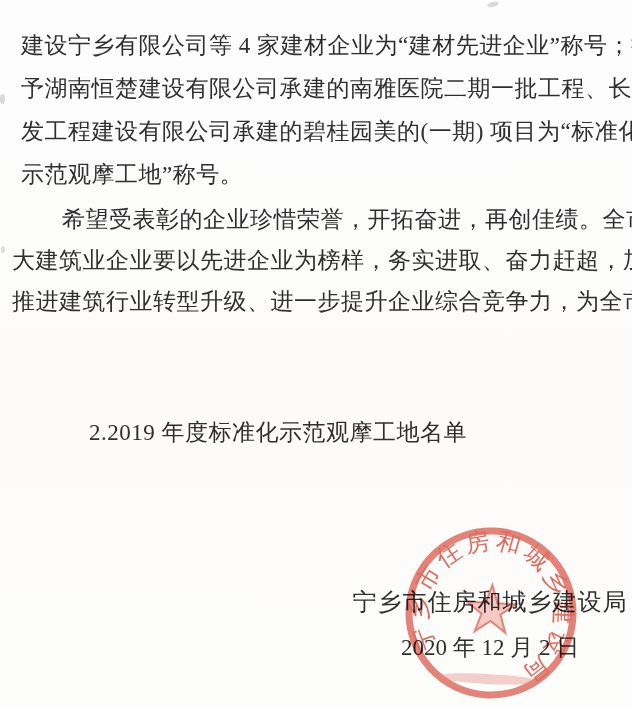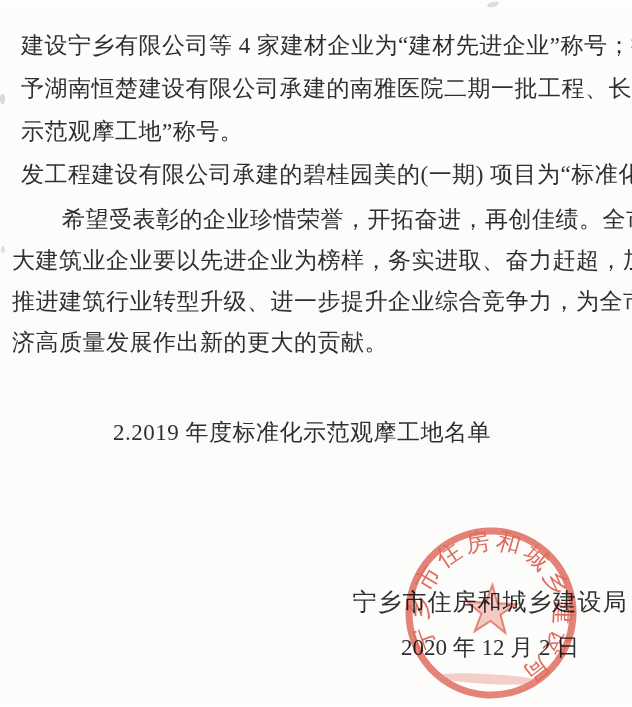--- a/index.html
+++ b/index.html
@@ -20,21 +20,21 @@
     font-size: 23px;
     letter-spacing: 0.5px;
   }
   .p1 { position: absolute; left: 21px; top: 24px; width: 604px; }
   .p1 .body-line { line-height: 43px; height: 43px; }
   .p2 { position: absolute; left: 12px; top: 199px; width: 612px; }
   .p2 .body-line { line-height: 41px; height: 41px; }
   .p2 .indent { padding-left: 50px; }
   .attach { position: absolute; left: 64px; top: 411px; }
   .attach .body-line { line-height: 43px; height: 43px; }
-  .attach .item2 { margin-left: 49px; font-family: Liberation Serif, serif; }
+  .attach .item2 { margin-left: 25px; font-family: Liberation Serif, serif; }
   .signature {
     position: absolute; left: 340px; top: 588px; width: 300px;
     text-align: center;
   }
   .signature .agency {
     font-size: 24px; line-height: 28px; letter-spacing: 1px; white-space: nowrap;
   }
   .signature .date {
     font-size: 23px; line-height: 28px; margin-top: 18px; white-space: nowrap;
   }
@@ -57,29 +57,28 @@
   .speck-3 { left: 1px; top: 246px; width: 4px; height: 7px; background: #dedede; }
 </style>
 </head>
 <body>
 
 <div class="page">
 
   <div class="p1">
     <div class="body-line">建设宁乡有限公司等 4 家建材企业为“建材先进企业”称号；授</div>
     <div class="body-line">予湖南恒楚建设有限公司承建的南雅医院二期一批工程、长沙经</div>
+    <div class="body-line">发工程建设有限公司承建的碧桂园美的(一期) 项目为“标准化</div>
     <div class="body-line">示范观摩工地”称号。</div>
-    <div class="body-line">发工程建设有限公司承建的碧桂园美的(一期) 项目为“标准化</div>
   </div>
 
   <div class="p2">
     <div class="body-line indent">希望受表彰的企业珍惜荣誉，开拓奋进，再创佳绩。全市广</div>
     <div class="body-line">大建筑业企业要以先进企业为榜样，务实进取、奋力赶超，加快</div>
     <div class="body-line">推进建筑行业转型升级、进一步提升企业综合竞争力，为全市经</div>
-    <div class="body-line">济高质量发展作出新的更大的贡献。</div>
   </div>
 
   <div class="attach">
     <div class="body-line item2">2.2019 年度标准化示范观摩工地名单</div>
   </div>
 
   <div class="signature">
     <div class="agency">宁乡市住房和城乡建设局</div>
     <div class="date">2020 年 12 月 2 日</div>
   </div>

